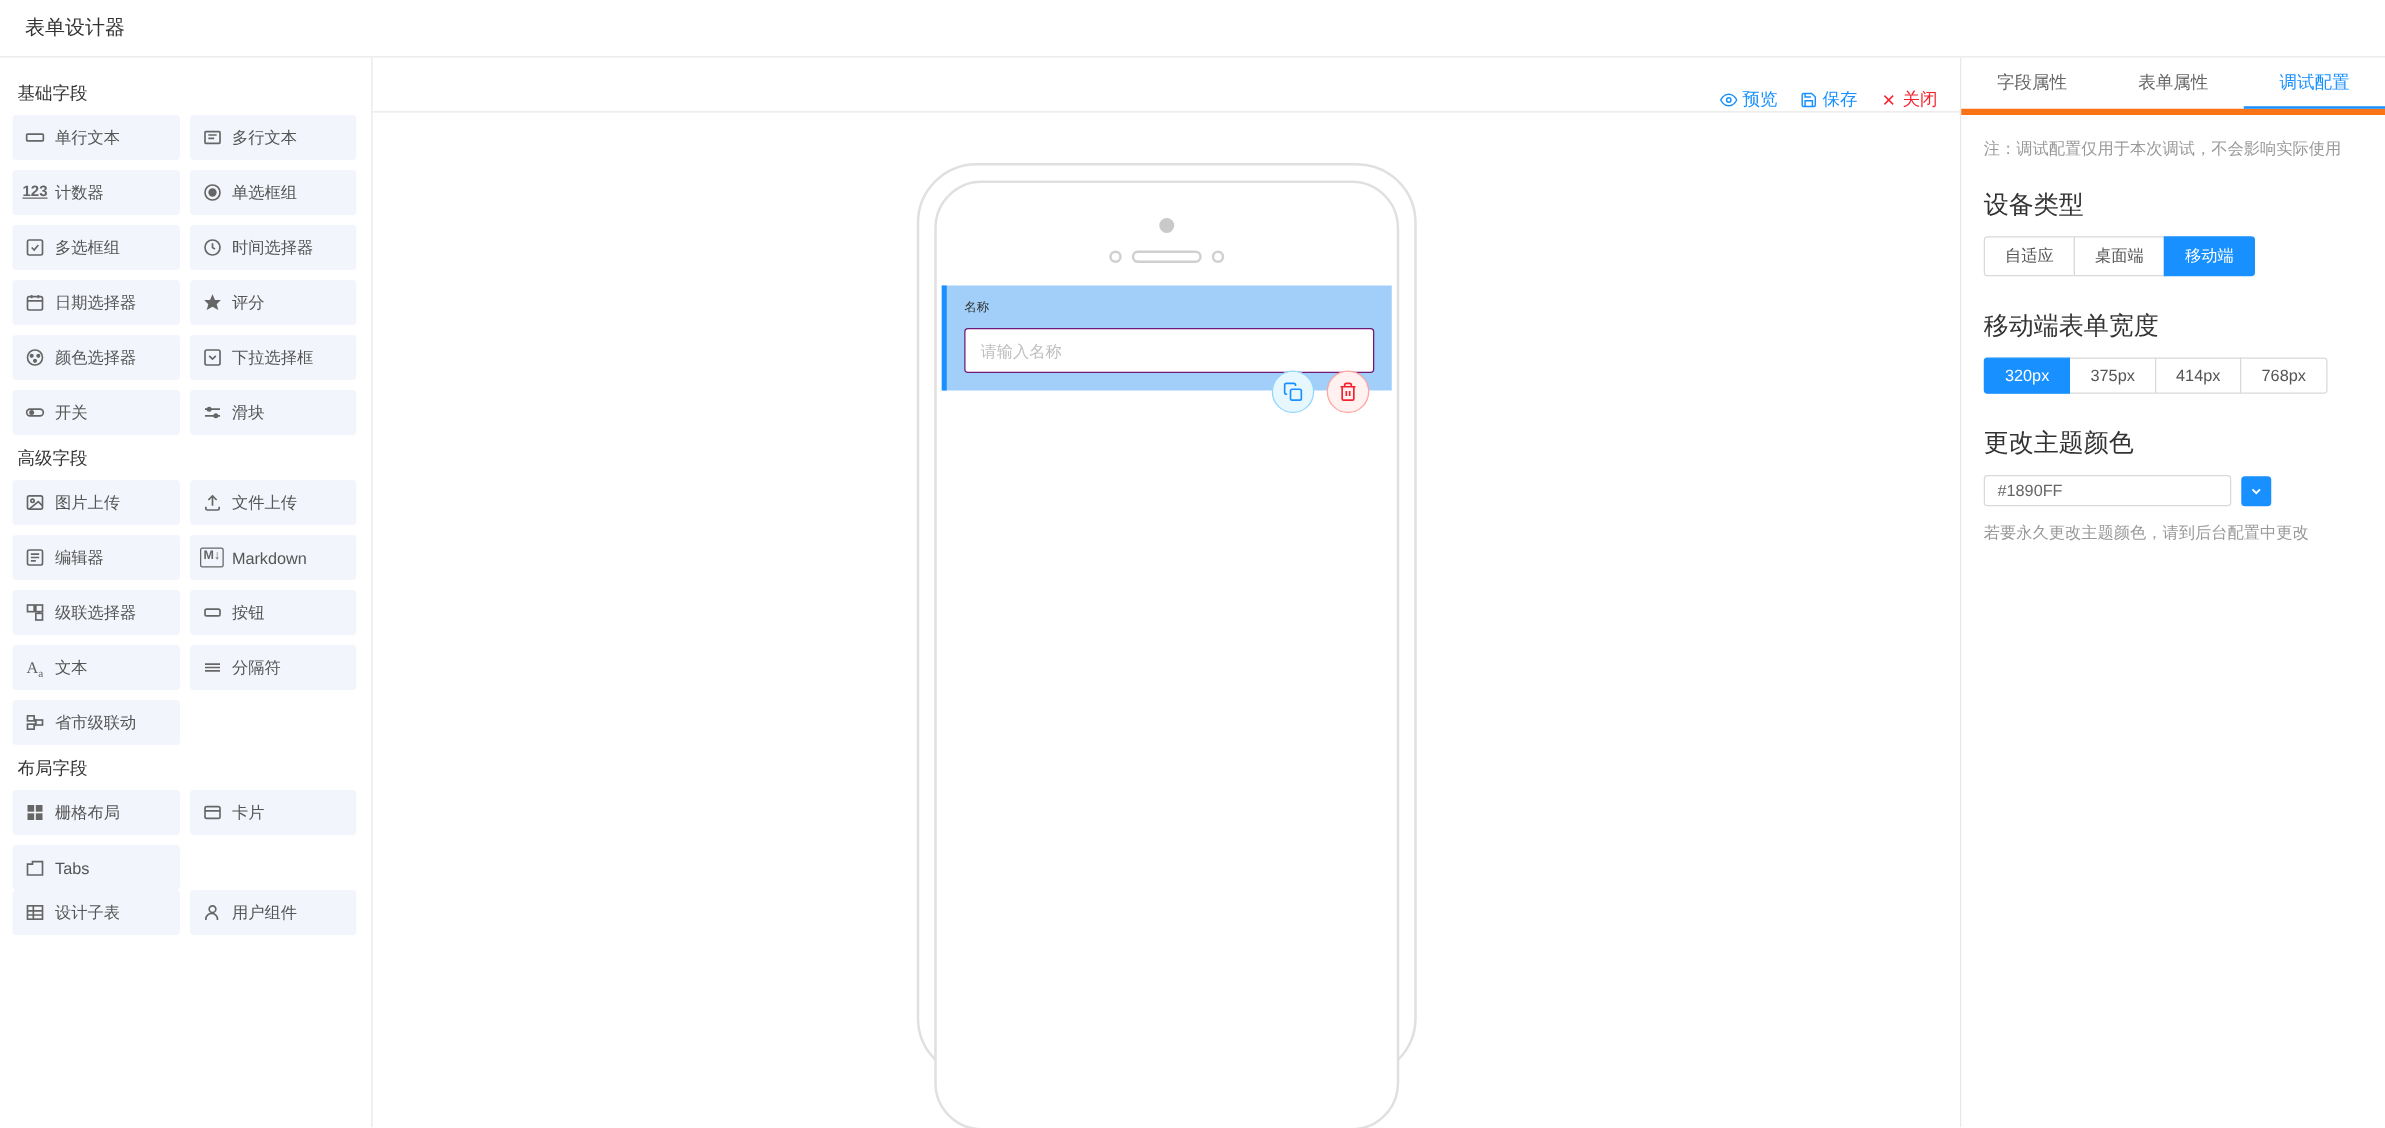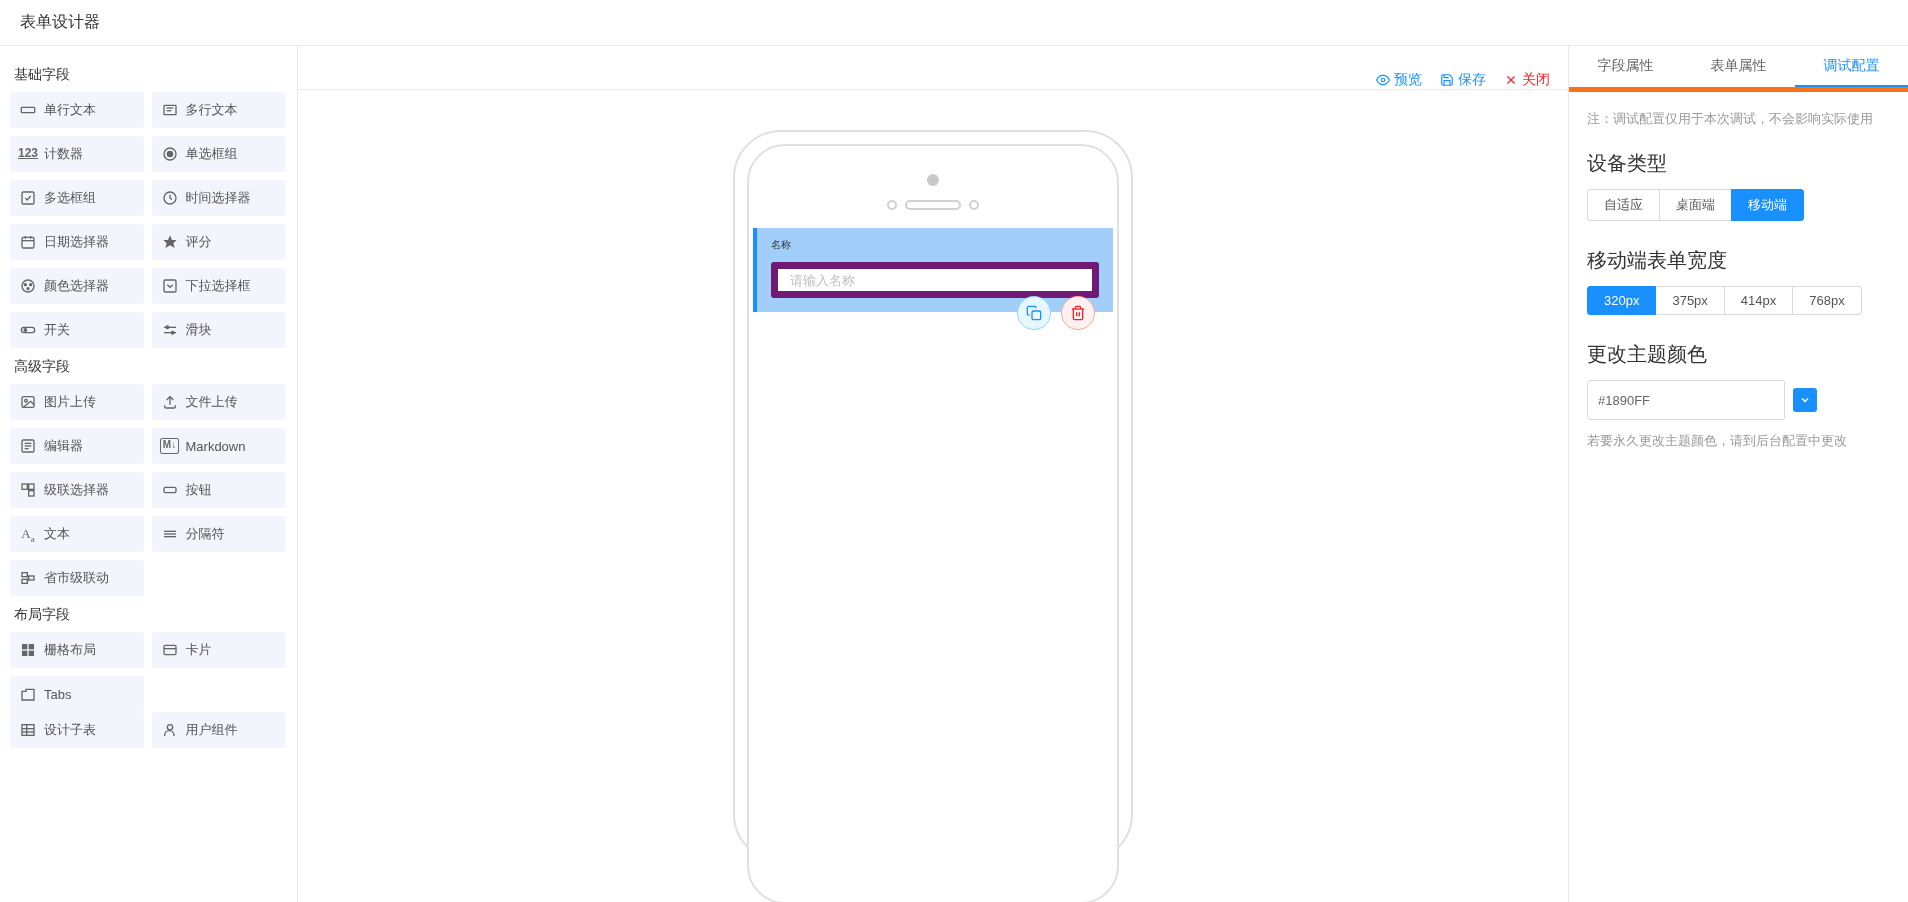--- a/index.html
+++ b/index.html
@@ -27,41 +27,41 @@
 .canvas-area::-webkit-scrollbar-thumb { background: #c1c1c1; border-radius: 5px; }
 .canvas-area::-webkit-scrollbar-track { background: #f1f1f1; }
 .phone-frame { width: 400px; border: 2px solid #e0e0e0; border-radius: 48px; padding: 12px; background: #fff; position: relative; }
 .phone-inner { border: 2px solid #e0e0e0; border-radius: 38px; padding-top: 80px; min-height: 760px; background: #fff; position: relative; }
 .phone-camera { position: absolute; top: 28px; left: 50%; transform: translateX(-50%); width: 12px; height: 12px; border-radius: 50%; background: #c9c9c9; }
 .phone-sensors { position: absolute; top: 54px; left: 50%; transform: translateX(-50%); display: flex; align-items: center; gap: 8px; }
 .phone-dot { width: 10px; height: 10px; border-radius: 50%; border: 2px solid #d0d0d0; }
 .phone-speaker { width: 56px; height: 10px; border-radius: 5px; border: 2px solid #d0d0d0; }
 .form-field { margin: 2px 4px; background: #a1cffa; border-left: 4px solid #1890ff; padding: 10px 14px 14px; position: relative; }
 .form-field-label { color: #333; font-size: 10px; margin-bottom: 10px; }
-.form-field-input { width: 100%; height: 36px; border: 7px solid #701a75; border-radius: 3px; padding: 0 12px; font-size: 13px; color: #333; background: #fff; }
+.form-field-input { width: 100%; height: 36px; border: 1px solid #701a75; border-radius: 3px; padding: 0 12px; font-size: 13px; color: #333; background: #fff; }
 .form-field-input::placeholder { color: #bfbfbf; }
 .field-actions { position: absolute; right: 18px; bottom: -18px; display: flex; gap: 10px; }
 .action-btn { width: 34px; height: 34px; border-radius: 50%; display: flex; align-items: center; justify-content: center; cursor: pointer; background: #fff; }
 .action-btn.copy { border: 1px solid #91d5ff; color: #1890ff; background: #e6f7ff; }
 .action-btn.delete { border: 1px solid #ffa39e; color: #f5222d; background: #fff1f0; }
 .right-panel { width: 340px; border-left: 1px solid #e8e8e8; display: flex; flex-direction: column; }
 .right-tabs { display: flex; border-bottom: 5px solid #f97316; height: 46px; }
 .right-tab { flex: 1; display: flex; align-items: center; justify-content: center; cursor: pointer; color: #666; font-size: 14px; border-bottom: 2px solid transparent; }
 .right-tab.active { color: #1890ff; border-bottom-color: #1890ff; }
 .right-content { flex: 1; padding: 18px 18px; overflow-y: auto; }
 .note { color: #999; font-size: 13px; margin-bottom: 22px; }
 .config-section { margin-bottom: 26px; }
 .config-label { font-size: 20px; color: #333; margin-bottom: 12px; }
 .btn-group { display: flex; gap: 0; }
 .btn-group .btn { padding: 6px 16px; border: 1px solid #d9d9d9; background: #fff; cursor: pointer; font-size: 13px; color: #555; margin-left: -1px; }
 .btn-group .btn:first-child { border-radius: 3px 0 0 3px; margin-left: 0; }
 .btn-group .btn:last-child { border-radius: 0 3px 3px 0; }
 .btn-group .btn.active { background: #1890ff; border-color: #1890ff; color: #fff; z-index: 1; }
 .color-row { display: flex; gap: 8px; align-items: center; }
-.color-input { flex: 0 0 116px; height: 40px; border: 1px solid #d9d9d9; border-radius: 3px; padding: 0 10px; font-size: 13px; color: #666; }
+.color-input { flex: 0 0 116px; height: 25px; border: 1px solid #d9d9d9; border-radius: 3px; padding: 0 10px; font-size: 13px; color: #666; }
 .color-picker-btn { width: 24px; height: 24px; border-radius: 3px; background: #1890ff; cursor: pointer; display: flex; align-items: center; justify-content: center; color: #fff; }
 .hint { color: #999; font-size: 13px; margin-top: 12px; }
 svg { display: block; }
 </style>
 </head>
 <body>
 
 <div class="app">
   <div class="header">
     <div class="header-title">表单设计器</div>

